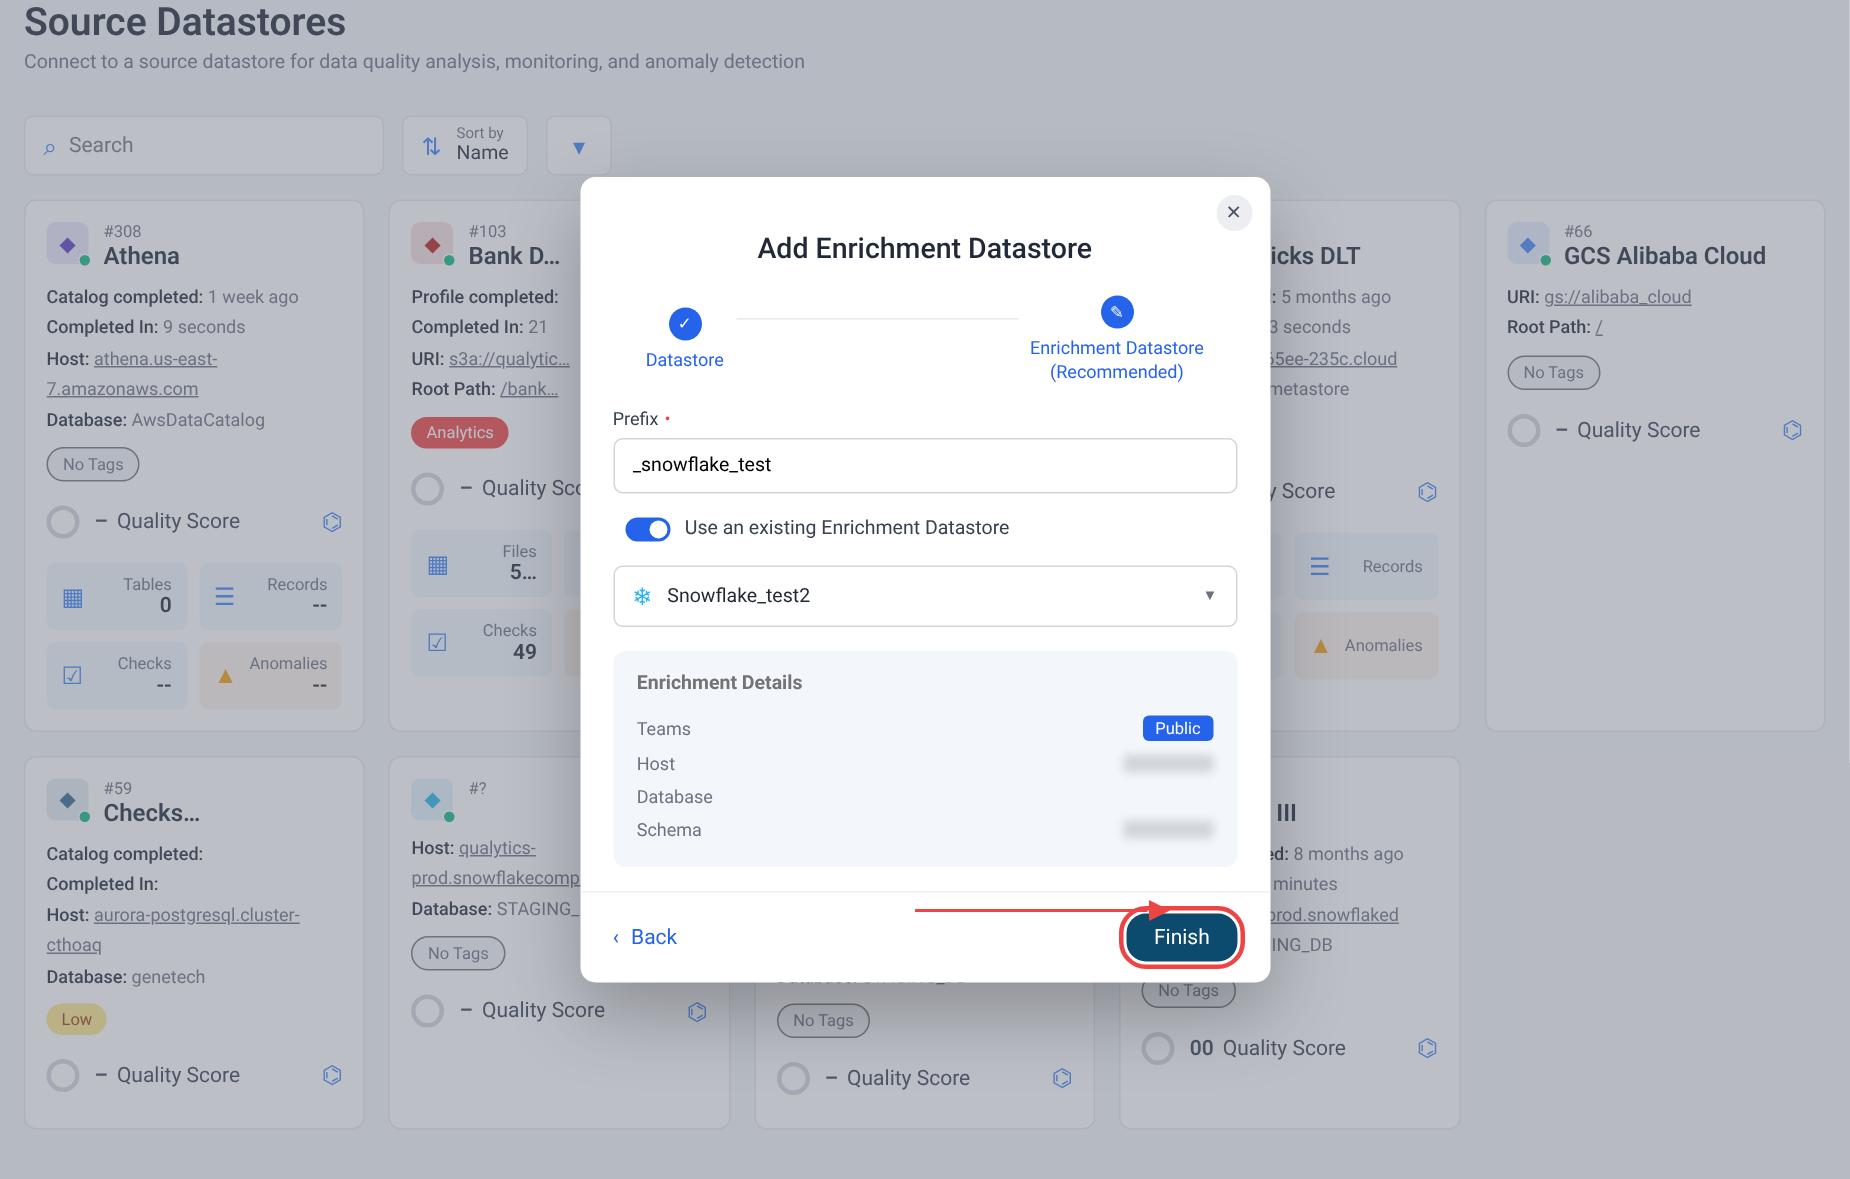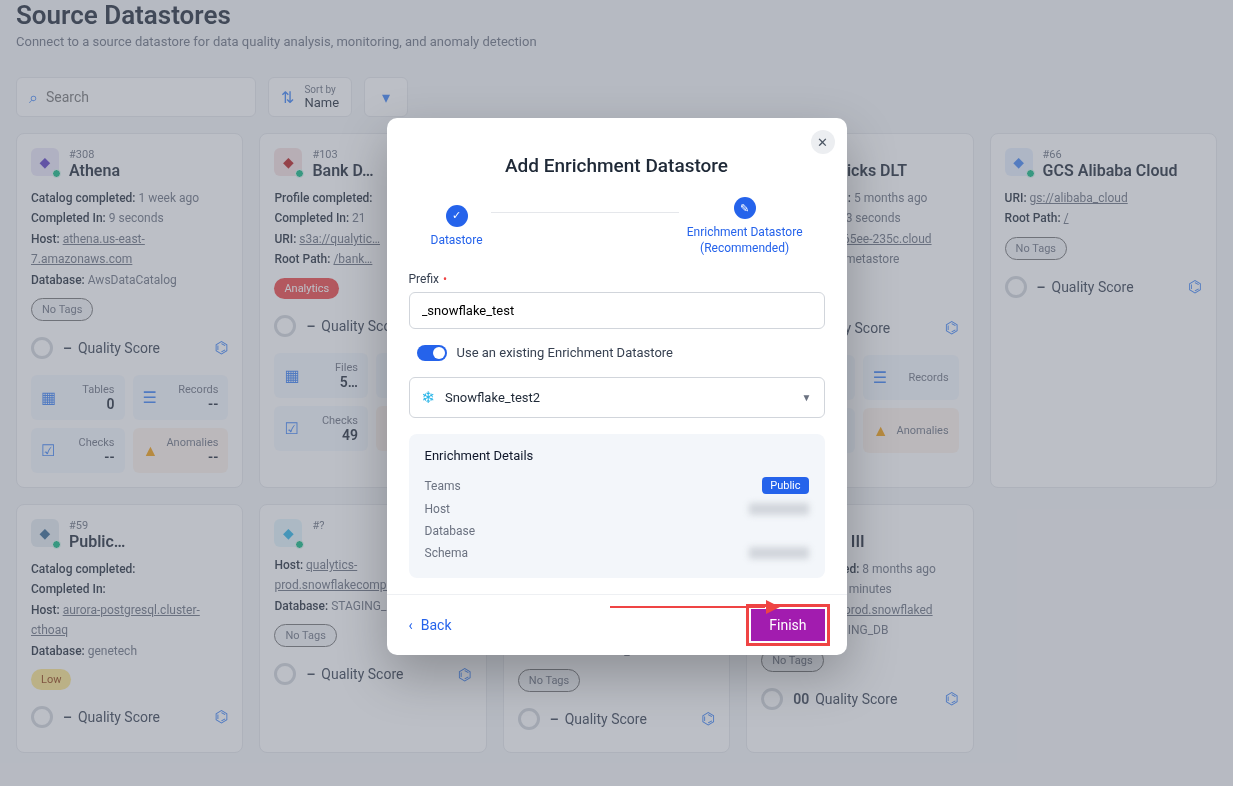--- a/index.html
+++ b/index.html
@@ -57,26 +57,26 @@
 .form-input{width:100%;border:1px solid #d1d5db;border-radius:6px;padding:10px 12px;font-size:13px;margin-bottom:16px}
 .toggle-row{display:flex;align-items:flex-start;gap:10px;margin-bottom:16px;padding-left:8px}
 .toggle{width:30px;height:16px;background:#2563eb;border-radius:10px;position:relative;cursor:pointer}
 .toggle::after{content:"";position:absolute;right:2px;top:2px;width:12px;height:12px;background:#fff;border-radius:50%}
 .toggle-label{font-size:13px;color:#374151}
 .select{width:100%;border:1px solid #d1d5db;border-radius:6px;padding:10px 12px;display:flex;align-items:center;gap:10px;margin-bottom:16px;cursor:pointer}
 .select .snowflake{color:#29b5e8;font-size:16px}
 .select-text{flex:1;font-size:13px;color:#1f2937}
 .select-caret{color:#6b7280;font-size:10px}
 .details{background:#f3f6fa;border-radius:8px;padding:14px 16px}
-.details-title{font-size:13px;font-weight:400;color:#0f172a;margin-bottom:10px}
+.details-title{font-size:13px;font-weight:700;color:#737373;margin-bottom:10px}
 .drow{display:flex;justify-content:space-between;align-items:center;font-size:12px;color:#6b7280;padding:4px 0}
 .badge-public{background:#2563eb;color:#fff;font-size:11px;padding:2px 8px;border-radius:4px}
 .modal-footer{border-top:1px solid #eef0f3;padding:14px 22px;display:flex;justify-content:space-between;align-items:center}
 .back-btn{display:flex;align-items:center;gap:8px;color:#2563eb;font-size:14px;cursor:pointer}
-.finish-btn{background:#a21caf;color:#fff;border:none;padding:8px 18px;border-radius:0;font-size:14px;cursor:pointer;outline:3px solid #ef4444;outline-offset:2px}
+.finish-btn{background:#0c4a6e;color:#fff;border:none;padding:8px 18px;border-radius:13px;font-size:14px;cursor:pointer;outline:3px solid #ef4444;outline-offset:2px}
 .arrow-annotation{position:absolute;top:598px;left:610px;width:170px;height:18px;pointer-events:none}
 .arrow-line{position:absolute;top:8px;left:0;width:155px;height:2px;background:#ef4444}
 .arrow-head{position:absolute;right:0;top:2px;width:0;height:0;border-left:14px solid #ef4444;border-top:7px solid transparent;border-bottom:7px solid transparent}
 .blur{filter:blur(3px);width:60px;height:12px;background:#d1d5db;border-radius:2px}
 .tree-icon{color:#3b82f6;font-size:16px}
 </style>
 </head>
 <body>
 
 <div class="page">
@@ -360,21 +360,21 @@
     </div>
     </div>
       <div class="card">
     <div class="card-header">
       <div class="card-icon" style="background:#33679122">
         <span style="color:#336791;font-size:14px">◆</span>
         <span class="dot green"></span>
       </div>
       <div style="min-width:0;flex:1">
         <div class="card-id">#59</div>
-        <div class="card-name">Public…</div>
+        <div class="card-name">Checks…</div>
       </div>
     </div>
     <div class="meta">
           <div><span class="k">Catalog completed: </span><span class="v"></span></div>
           <div><span class="k">Completed In: </span><span class="v"></span></div>
           <div><span class="k">Host: </span><a>aurora-postgresql.cluster-cthoaq</a></div>
           <div><span class="k">Database: </span><span class="v">genetech</span></div>
         </div>
     <div class="tags">
           <span class="tag low">Low</span>

